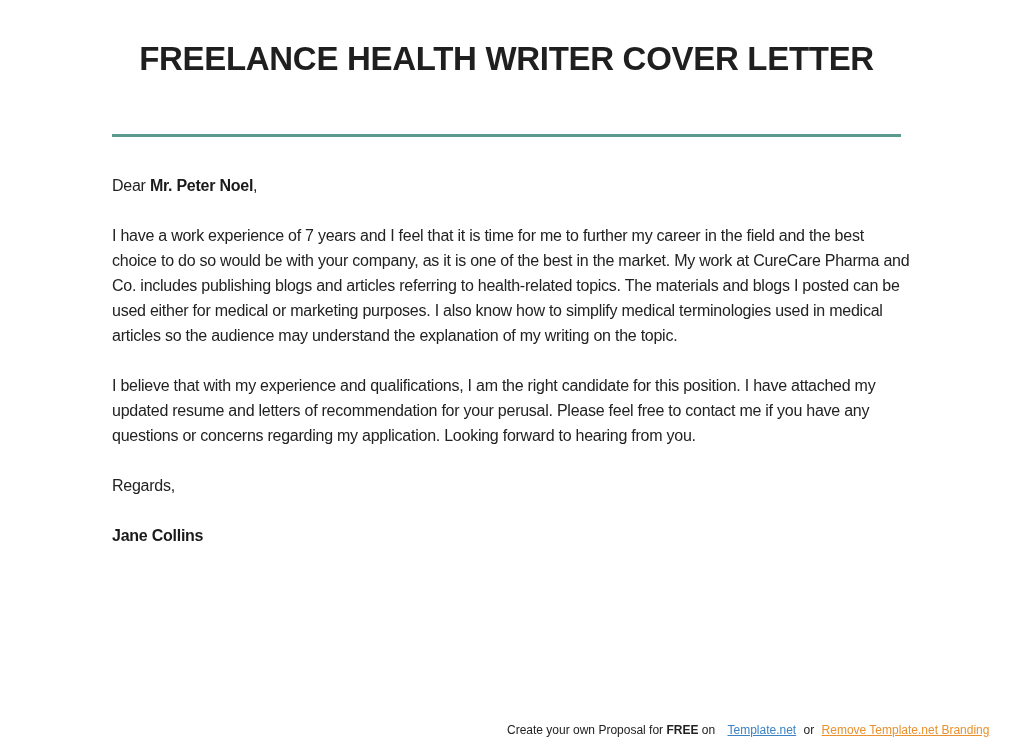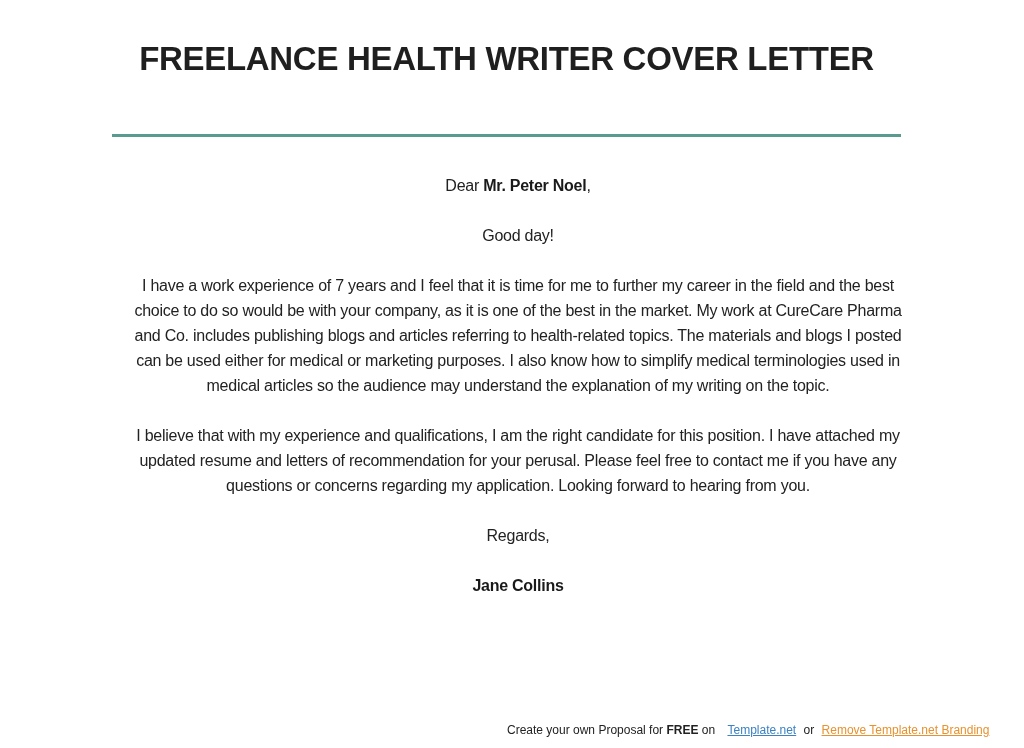--- a/index.html
+++ b/index.html
@@ -47,22 +47,21 @@
       position: absolute;
       left: 0;
       top: 173px;
       width: 800px;
       font-size: 16px;
       line-height: 25px;
       color: #222222;
       letter-spacing: -0.25px;
     }
     .body-text p {
-      margin: 0 0 25px 12px;
-      text-align: center;
+      margin: 0 0 25px 0;
     }
     .body-text b {
       font-weight: bold;
       color: #1a1a1a;
     }
     .footer {
       position: absolute;
       left: 507px;
       top: 722px;
       font-size: 12px;
@@ -90,21 +89,20 @@
   </style>
 </head>
 <body>
 
 <div class="page">
   <h1 class="title">FREELANCE HEALTH WRITER COVER LETTER</h1>
   <div class="rule"></div>
 
   <div class="body-text">
     <p><span>Dear </span><b>Mr. Peter Noel</b><span>,</span></p>
-    <p>Good day!</p>
     <p>I have a work experience of 7 years and I feel that it is time for me to further my career in the field and the best choice to do so would be with your company, as it is one of the best in the market. My work at CureCare Pharma and Co. includes publishing blogs and articles referring to health-related topics. The materials and blogs I posted can be used either for medical or marketing purposes. I also know how to simplify medical terminologies used in medical articles so the audience may understand the explanation of my writing on the topic.</p>
     <p>I believe that with my experience and qualifications, I am the right candidate for this position. I have attached my updated resume and letters of recommendation for your perusal. Please feel free to contact me if you have any questions or concerns regarding my application. Looking forward to hearing from you.</p>
     <p>Regards,</p>
     <p><b>Jane Collins</b></p>
   </div>
 </div>
 
 <div class="footer">
   <span>Create your own Proposal for </span><b>FREE</b><span> on</span>
   <a class="link-template">Template.net</a>

